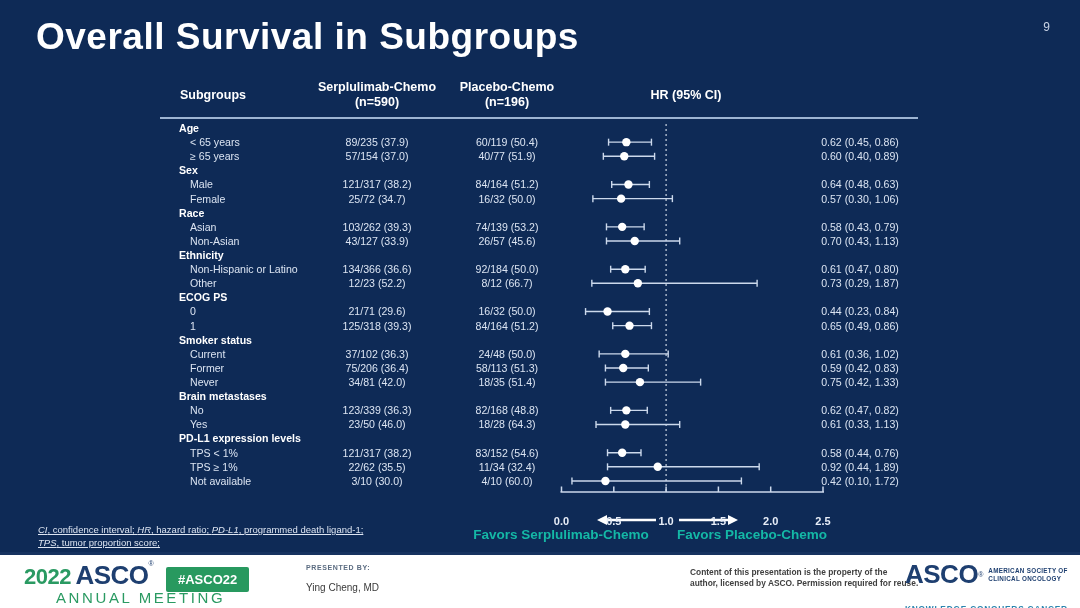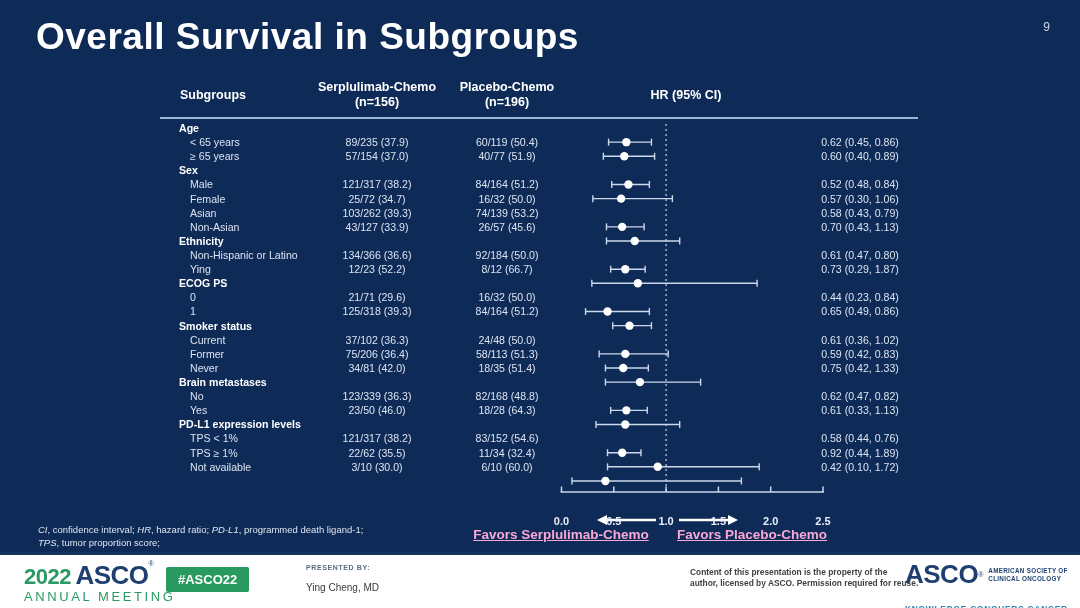--- a/index.html
+++ b/index.html
@@ -30,33 +30,33 @@
   .ci{stroke:#ccd9ec;stroke-width:1.4;}
   .dot{fill:#fff;}
   .refline{stroke:rgba(235,242,252,.85);stroke-width:1.2;stroke-dasharray:2 3;}
   .axis{stroke:#ccd9ec;stroke-width:1.5;}
   .arrowline{stroke:#fff;stroke-width:2.4;}
   .arrowhead{fill:#fff;}
 
   .ticklabels{position:absolute;left:0;top:499px;}
   .ticklabel{position:absolute;transform:translateX(-50%);color:#e8eef8;font-size:11px;font-weight:600;margin-top:16px;}
 
-  .favors{position:absolute;top:527px;transform:translateX(-50%);color:#f9a8d4;font-weight:700;font-size:13.5px;white-space:nowrap;text-decoration:underline;}
+  .favors{position:absolute;top:527px;transform:translateX(-50%);color:#14b8a6;font-weight:700;font-size:13.5px;white-space:nowrap;}
   .favors-left{left:561px;} .favors-right{left:752px;}
 
-  .footnote{position:absolute;left:38px;top:523px;color:#dde5f2;font-size:9.5px;line-height:13px;}
+  .footnote{position:absolute;left:38px;top:523px;color:#dde5f2;font-size:9.5px;line-height:13px;text-decoration:underline;}
   .footnote i{font-style:italic;}
 
   
   .footer{position:absolute;left:0;bottom:0;width:1080px;height:53px;background:#fff;border-top:3px solid #16325f;}
   .logo{position:absolute;left:24px;top:5px;white-space:nowrap;}
   .logo .yr{color:#2a9a62;font-size:22px;font-weight:600;letter-spacing:-0.5px;}
   .logo .asco{color:#1e3f70;font-size:26px;font-weight:800;letter-spacing:-0.5px;}
   .logo .mark{color:#1e3f70;font-size:7px;vertical-align:top;}
-  .logo .am{color:#2a9a62;font-size:13px;letter-spacing:2.6px;margin-top:-2px;}
+  .logo .am{color:#2a9a62;font-size:15px;letter-spacing:2.6px;margin-top:-2px;margin-left:32px;}
   .hashtag{position:absolute;left:166px;top:12px;background:#28995f;color:#fff;font-weight:700;font-size:13px;
            padding:5px 12px;border-radius:2px;}
   .presented{position:absolute;left:306px;top:9px;}
   .presented .plabel{color:#5a6b80;font-size:7px;font-weight:700;letter-spacing:0.6px;}
   .presented .pname{color:#3a3a3a;font-size:10px;margin-top:11px;}
   .rights{position:absolute;left:690px;top:12px;color:#3f3f3f;font-size:8.4px;font-weight:700;line-height:11px;}
   .ascologo{position:absolute;left:905px;top:4px;}
   .ascologo .row1{display:flex;align-items:center;}
   .ascologo .big{color:#1e3f70;font-size:26px;font-weight:800;letter-spacing:-0.5px;}
   .ascologo .mark{color:#1e3f70;font-size:7px;vertical-align:top;}
@@ -66,55 +66,56 @@
 </head>
 <body>
 
 <div class="slide">
   <div class="pagenum">9</div>
   <div class="title">Overall Survival in Subgroups</div>
 
   <div class="colhead h-sub">Subgroups</div>
   <div class="colhead h-serp">
     <div>Serplulimab-Chemo</div>
-    <div>(n=156)</div>
+    <div>(n=590)</div>
   </div>
   <div class="colhead h-plac">
     <div>Placebo-Chemo</div>
     <div>(n=196)</div>
   </div>
   <div class="colhead h-hr">HR (95% CI)</div>
   <div class="divider"></div>
 
   <div class="rows">
       <div class="trow header"><span class="rlabel">Age</span></div>
       <div class="trow item"><span class="rlabel">&lt; 65 years</span><span class="cell c-serp">89/235 (37.9)</span><span class="cell c-plac">60/119 (50.4)</span><span class="cell c-hr">0.62 (0.45, 0.86)</span></div>
       <div class="trow item"><span class="rlabel">≥ 65 years</span><span class="cell c-serp">57/154 (37.0)</span><span class="cell c-plac">40/77 (51.9)</span><span class="cell c-hr">0.60 (0.40, 0.89)</span></div>
       <div class="trow header"><span class="rlabel">Sex</span></div>
-      <div class="trow item"><span class="rlabel">Male</span><span class="cell c-serp">121/317 (38.2)</span><span class="cell c-plac">84/164 (51.2)</span><span class="cell c-hr">0.52 (0.48, 0.84)</span></div>
+      <div class="trow item"><span class="rlabel">Male</span><span class="cell c-serp">121/317 (38.2)</span><span class="cell c-plac">84/164 (51.2)</span><span class="cell c-hr">0.64 (0.48, 0.63)</span></div>
       <div class="trow item"><span class="rlabel">Female</span><span class="cell c-serp">25/72 (34.7)</span><span class="cell c-plac">16/32 (50.0)</span><span class="cell c-hr">0.57 (0.30, 1.06)</span></div>
+      <div class="trow header"><span class="rlabel">Race</span></div>
       <div class="trow item"><span class="rlabel">Asian</span><span class="cell c-serp">103/262 (39.3)</span><span class="cell c-plac">74/139 (53.2)</span><span class="cell c-hr">0.58 (0.43, 0.79)</span></div>
       <div class="trow item"><span class="rlabel">Non-Asian</span><span class="cell c-serp">43/127 (33.9)</span><span class="cell c-plac">26/57 (45.6)</span><span class="cell c-hr">0.70 (0.43, 1.13)</span></div>
       <div class="trow header"><span class="rlabel">Ethnicity</span></div>
       <div class="trow item"><span class="rlabel">Non-Hispanic or Latino</span><span class="cell c-serp">134/366 (36.6)</span><span class="cell c-plac">92/184 (50.0)</span><span class="cell c-hr">0.61 (0.47, 0.80)</span></div>
-      <div class="trow item"><span class="rlabel">Ying</span><span class="cell c-serp">12/23 (52.2)</span><span class="cell c-plac">8/12 (66.7)</span><span class="cell c-hr">0.73 (0.29, 1.87)</span></div>
+      <div class="trow item"><span class="rlabel">Other</span><span class="cell c-serp">12/23 (52.2)</span><span class="cell c-plac">8/12 (66.7)</span><span class="cell c-hr">0.73 (0.29, 1.87)</span></div>
       <div class="trow header"><span class="rlabel">ECOG PS</span></div>
       <div class="trow item"><span class="rlabel">0</span><span class="cell c-serp">21/71 (29.6)</span><span class="cell c-plac">16/32 (50.0)</span><span class="cell c-hr">0.44 (0.23, 0.84)</span></div>
       <div class="trow item"><span class="rlabel">1</span><span class="cell c-serp">125/318 (39.3)</span><span class="cell c-plac">84/164 (51.2)</span><span class="cell c-hr">0.65 (0.49, 0.86)</span></div>
       <div class="trow header"><span class="rlabel">Smoker status</span></div>
       <div class="trow item"><span class="rlabel">Current</span><span class="cell c-serp">37/102 (36.3)</span><span class="cell c-plac">24/48 (50.0)</span><span class="cell c-hr">0.61 (0.36, 1.02)</span></div>
       <div class="trow item"><span class="rlabel">Former</span><span class="cell c-serp">75/206 (36.4)</span><span class="cell c-plac">58/113 (51.3)</span><span class="cell c-hr">0.59 (0.42, 0.83)</span></div>
       <div class="trow item"><span class="rlabel">Never</span><span class="cell c-serp">34/81 (42.0)</span><span class="cell c-plac">18/35 (51.4)</span><span class="cell c-hr">0.75 (0.42, 1.33)</span></div>
       <div class="trow header"><span class="rlabel">Brain metastases</span></div>
       <div class="trow item"><span class="rlabel">No</span><span class="cell c-serp">123/339 (36.3)</span><span class="cell c-plac">82/168 (48.8)</span><span class="cell c-hr">0.62 (0.47, 0.82)</span></div>
       <div class="trow item"><span class="rlabel">Yes</span><span class="cell c-serp">23/50 (46.0)</span><span class="cell c-plac">18/28 (64.3)</span><span class="cell c-hr">0.61 (0.33, 1.13)</span></div>
       <div class="trow header"><span class="rlabel">PD-L1 expression levels</span></div>
       <div class="trow item"><span class="rlabel">TPS &lt; 1%</span><span class="cell c-serp">121/317 (38.2)</span><span class="cell c-plac">83/152 (54.6)</span><span class="cell c-hr">0.58 (0.44, 0.76)</span></div>
       <div class="trow item"><span class="rlabel">TPS ≥ 1%</span><span class="cell c-serp">22/62 (35.5)</span><span class="cell c-plac">11/34 (32.4)</span><span class="cell c-hr">0.92 (0.44, 1.89)</span></div>
-      <div class="trow item"><span class="rlabel">Not available</span><span class="cell c-serp">3/10 (30.0)</span><span class="cell c-plac">6/10 (60.0)</span><span class="cell c-hr">0.42 (0.10, 1.72)</span></div>
+      <div class="trow item"><span class="rlabel">Not available</span><span class="cell c-serp">3/10 (30.0)</span><span class="cell c-plac">4/10 (60.0)</span><span class="cell c-hr">0.42 (0.10, 1.72)</span></div>
     </div>
 
   <svg class="forest" width="1080" height="608">
       <line x1="666.1" x2="666.1" y1="124" y2="492" class="refline"></line>
       <line x1="608.57" x2="651.456" y1="142.1725" y2="142.1725" class="ci"></line>
       <line x1="608.57" x2="608.57" y1="138.6725" y2="145.6725" class="ci"></line>
       <line x1="651.456" x2="651.456" y1="138.6725" y2="145.6725" class="ci"></line>
       <circle cx="626.352" cy="142.1725" r="4.2" class="dot"></circle>
       <line x1="603.34" x2="654.594" y1="156.2875" y2="156.2875" class="ci"></line>
       <line x1="603.34" x2="603.34" y1="152.7875" y2="159.7875" class="ci"></line>

